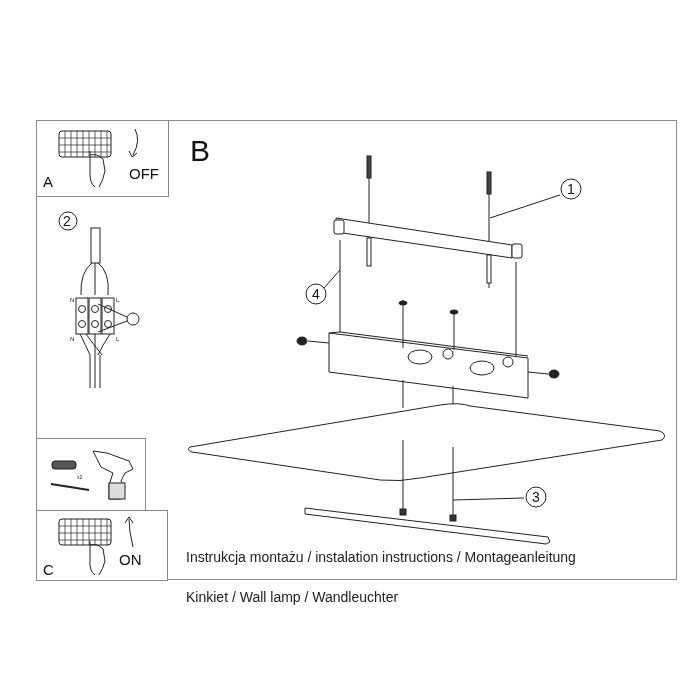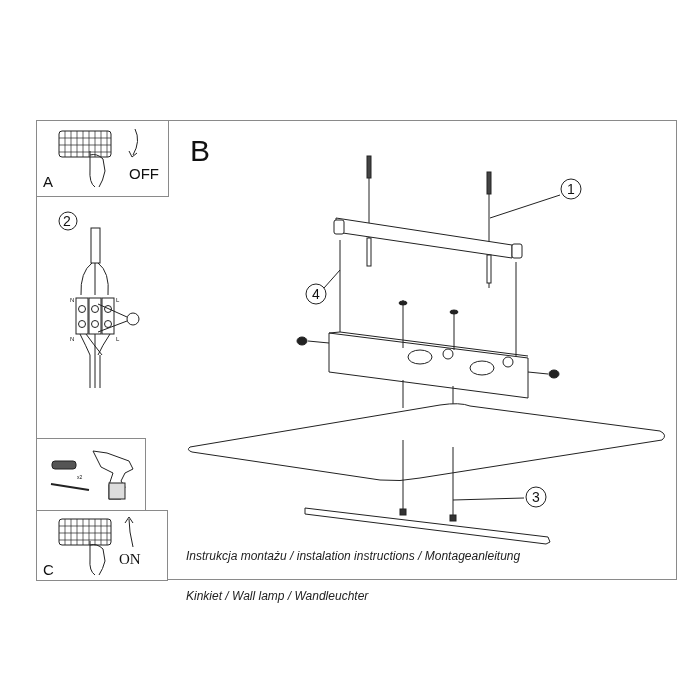--- a/index.html
+++ b/index.html
@@ -1,21 +1,21 @@
 <!DOCTYPE html>
 <html><head>
 <meta charset="utf-8">
 <style>
   html,body{margin:0;padding:0;background:#fff;}
   body{width:700px;height:700px;position:relative;overflow:hidden;font-family:"Liberation Sans",sans-serif;color:#111;}
   .frame{position:absolute;left:36px;top:120px;width:641px;height:460px;border:1px solid #8a8a8a;box-sizing:border-box;}
   .panel{position:absolute;border:1px solid #8a8a8a;box-sizing:border-box;background:#fff;}
   .lbl{position:absolute;font-size:15px;color:#111;}
   .big{position:absolute;font-size:30px;color:#111;}
-  .caption{position:absolute;left:186px;font-size:12px;color:#222;white-space:nowrap;font-style:italic;}
+  .caption{position:absolute;left:186px;font-size:14px;color:#222;white-space:nowrap;}
   svg{position:absolute;left:0;top:0;}
 </style>
 </head>
 <body>
 
 <div class="frame"></div>
 
 <div class="panel" style="left:36px;top:120px;width:133px;height:77px;">
   <svg width="133" height="77">
     <g stroke="#222" fill="none" stroke-width="1">
@@ -99,21 +99,21 @@
           <line x1="52" y1="8" x2="52" y2="34"></line>
           <line x1="58" y1="8" x2="58" y2="34"></line>
         <line x1="64" y1="8" x2="64" y2="34"></line>
           <line x1="70" y1="8" x2="70" y2="34"></line>
       </g>
       <path d="M53 30 L53 48 Q52 60 58 64 M53 34 Q60 32 66 38 L68 50 Q66 58 62 64"></path>
       <path d="M96 36 Q92 20 92 8 M88 12 L92 6 L96 12"></path>
     </g>
   </svg>
   <span class="lbl" style="left:6px;top:50px;">C</span>
-  <span class="lbl" style="left:82px;top:40px;font-family:Liberation Serif, serif;">ON</span>
+  <span class="lbl" style="left:82px;top:40px;">ON</span>
 </div>
 
 <span class="big" style="left:190px;top:134px;">B</span>
 
 <svg width="700" height="700" style="pointer-events:none;">
   <g stroke="#222" fill="none" stroke-width="1">
 
     <rect x="367" y="156" width="4" height="22" fill="#444"></rect>
     <line x1="369" y1="178" x2="369" y2="248"></line>
     <rect x="487" y="172" width="4" height="22" fill="#444"></rect>

